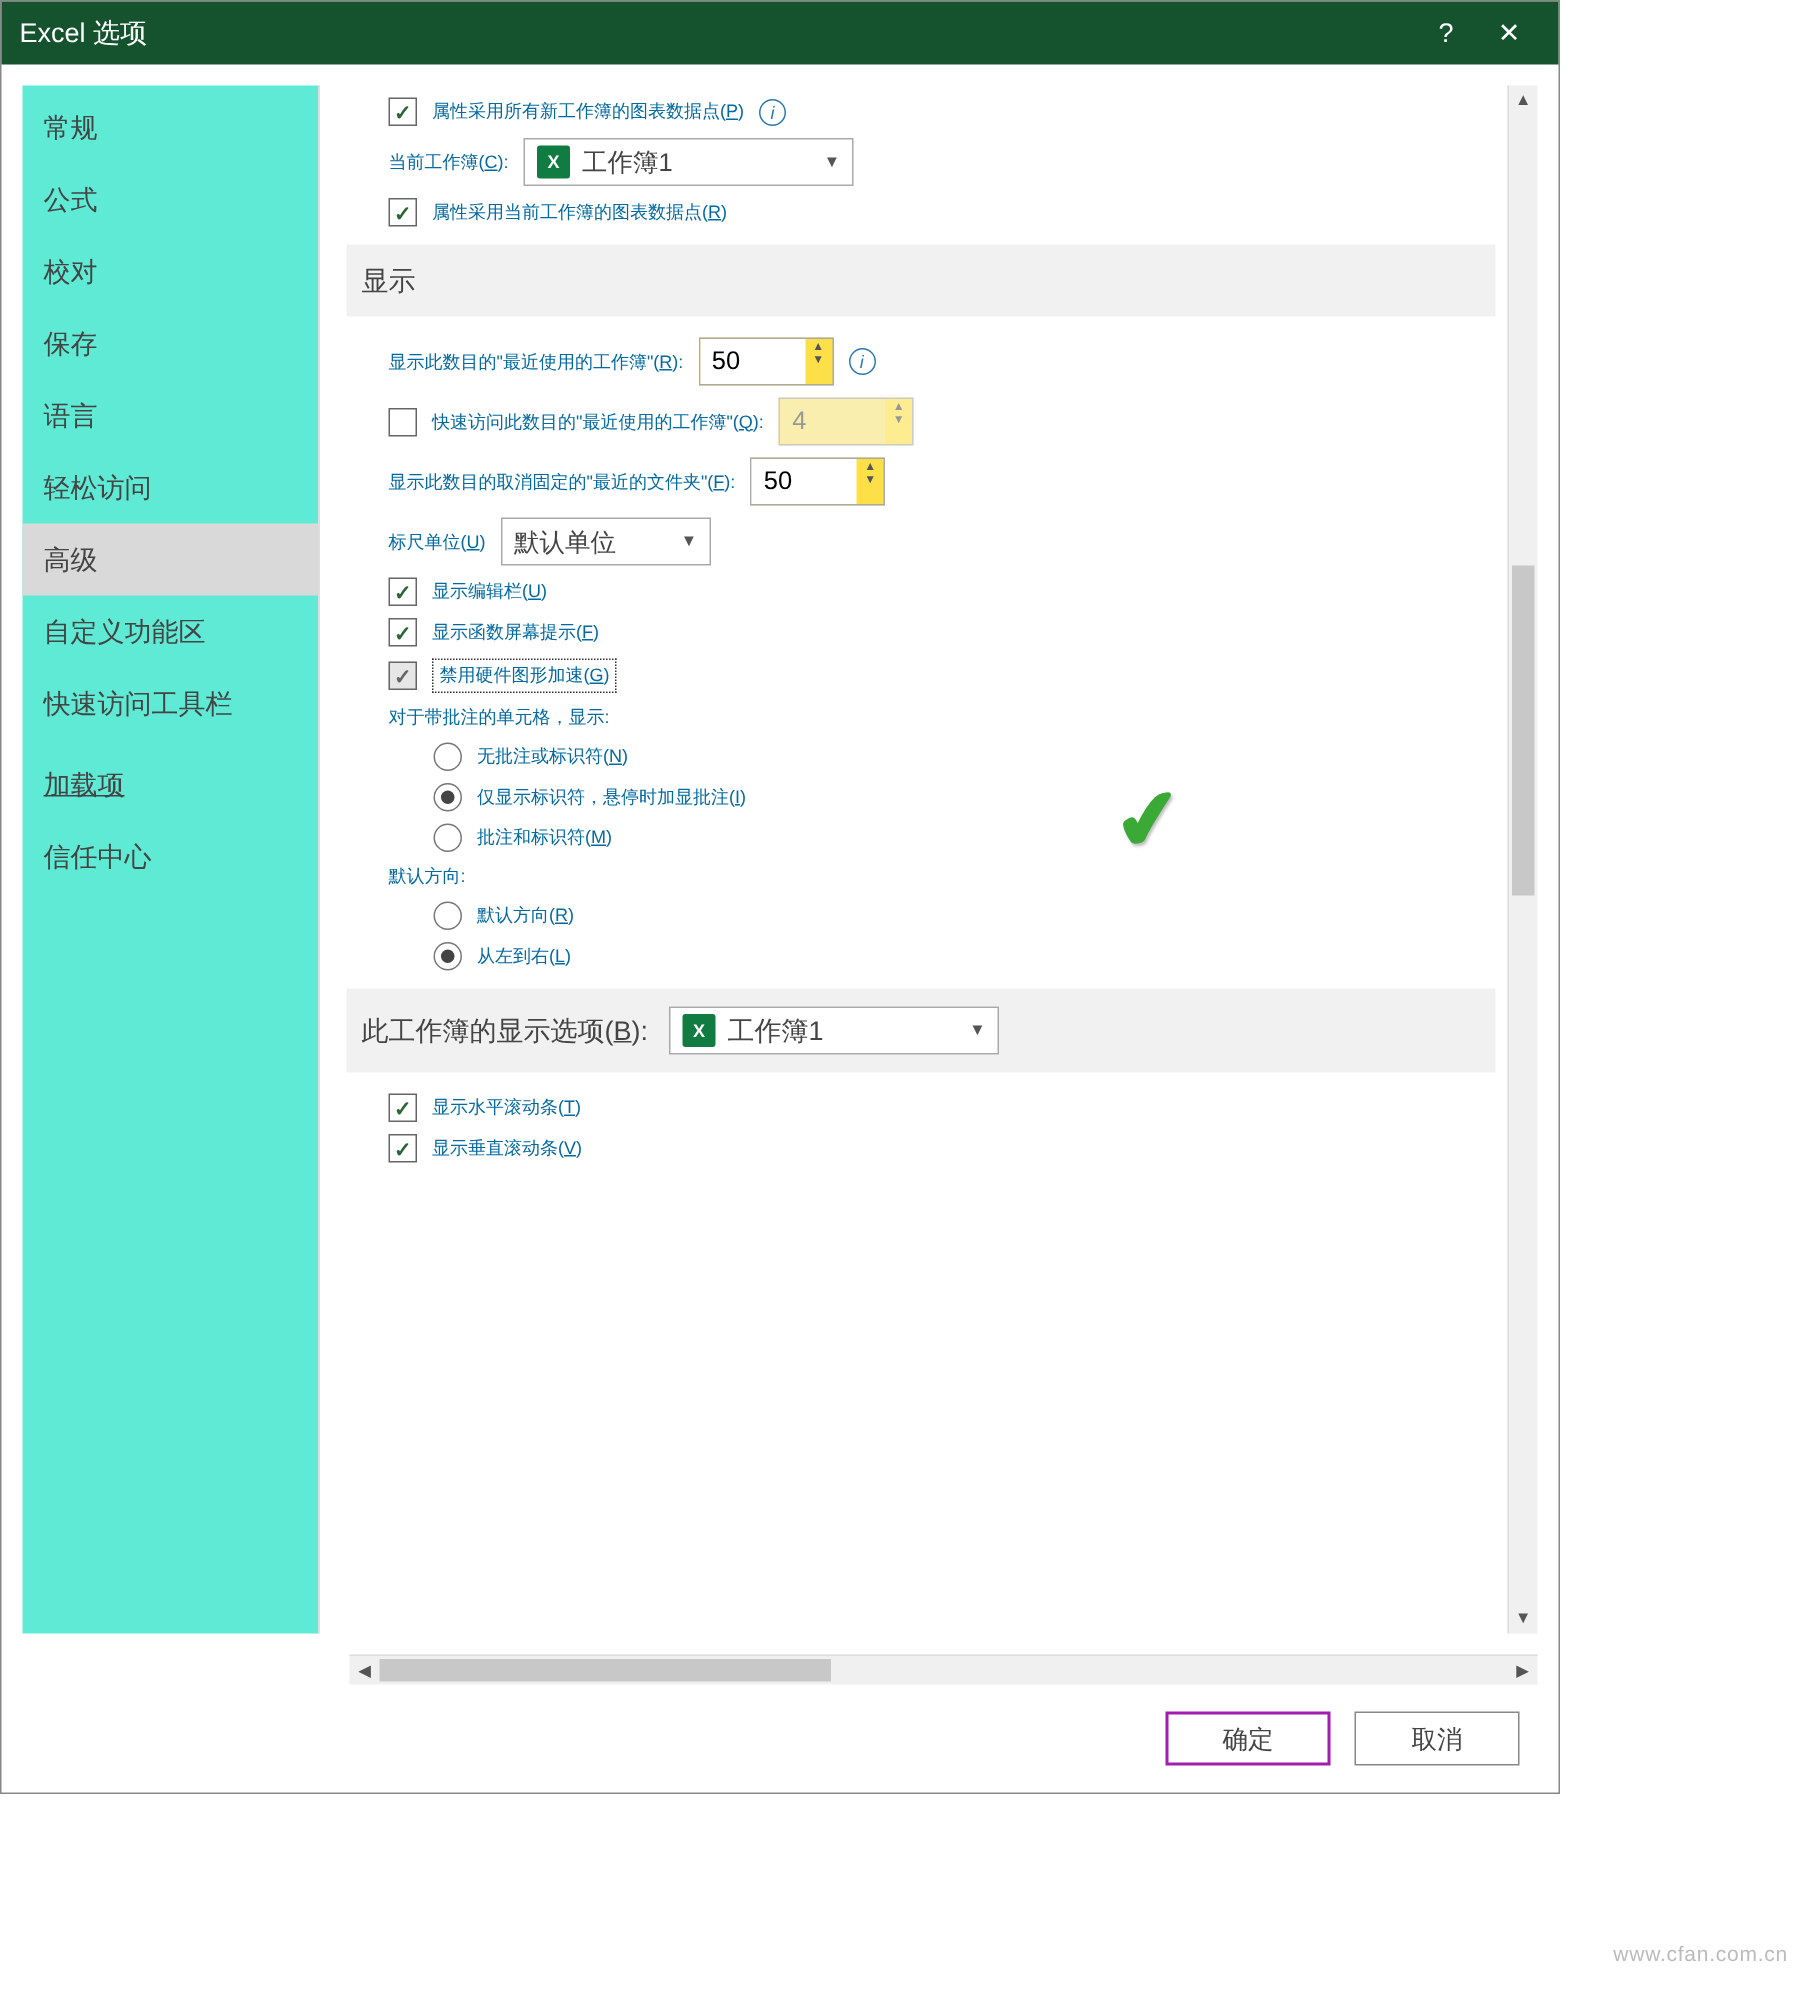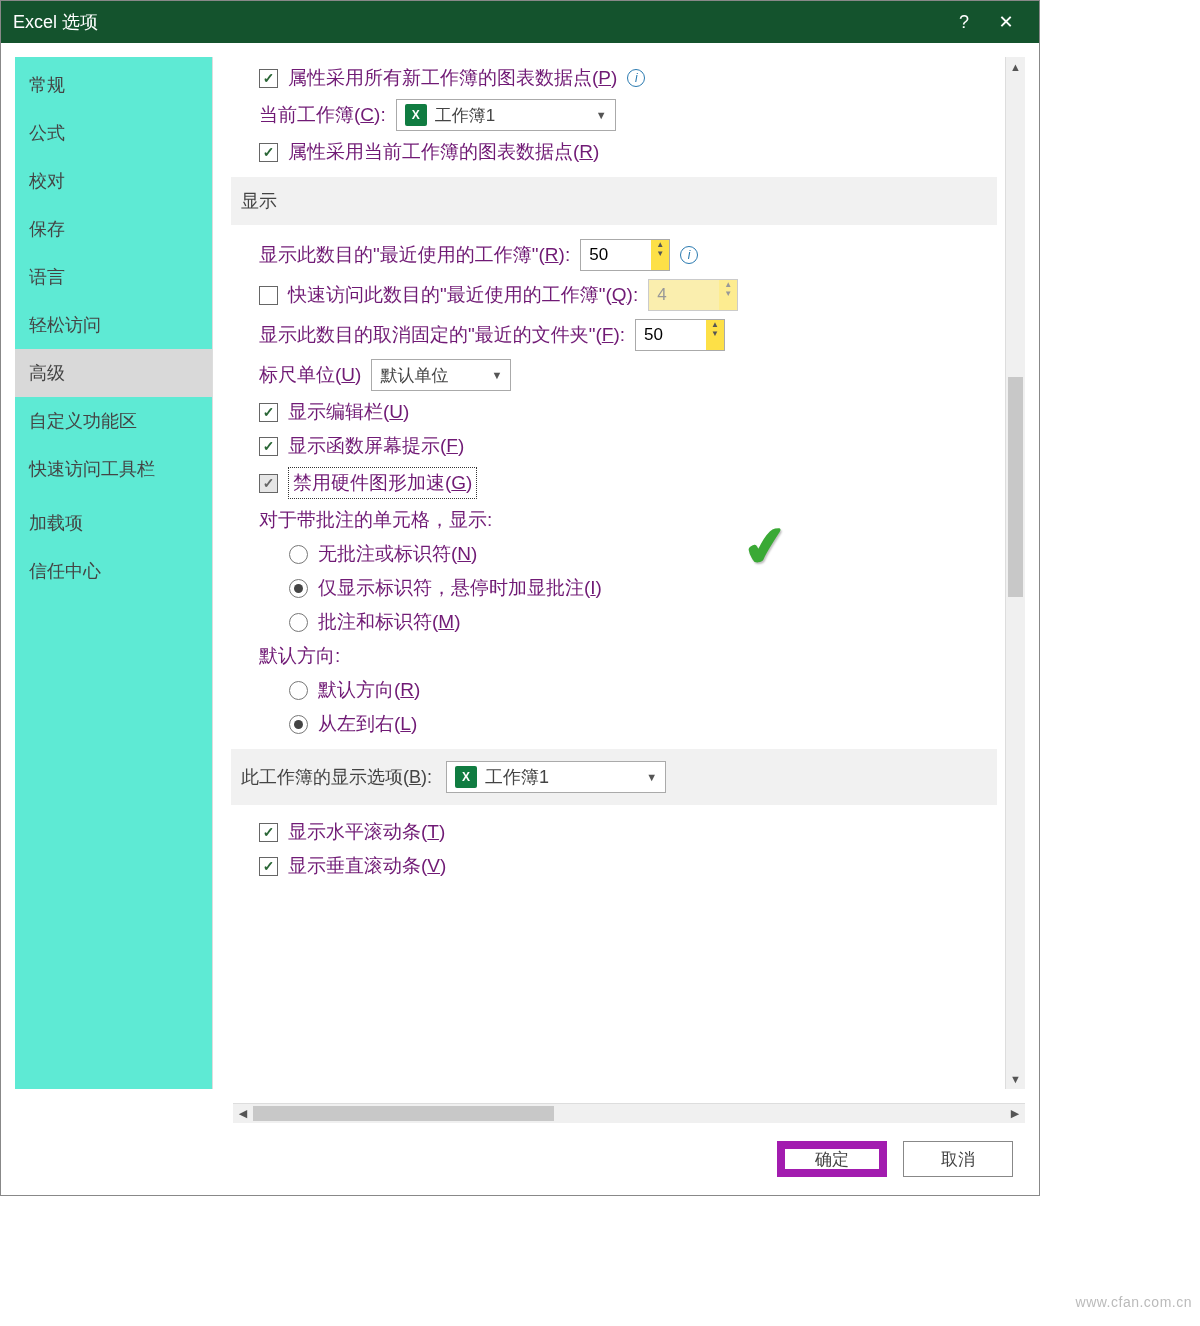--- a/index.html
+++ b/index.html
@@ -44,21 +44,21 @@
   }
   .sidebar-item {
     padding: 12px 14px;
     font-size: 18px;
     color: #444;
     cursor: pointer;
   }
   .sidebar-item.selected {
     background: #d9d9d9;
   }
-  .sidebar-item.pad-top { margin-top: 6px; }
+  .sidebar-item.pad-top { margin-top: 6px; text-decoration: underline; }
   .content-wrap {
     flex: 1;
     position: relative;
     display: flex;
   }
   .content {
     flex: 1;
     overflow: hidden;
     padding: 0 8px 0 18px;
     position: relative;
@@ -119,21 +119,21 @@
   .checkbox.grey { background: #e6e6e6; color:#666; }
   .radio {
     width: 19px; height: 19px;
     border: 1.5px solid #777;
     border-radius: 50%;
     display: inline-flex; align-items:center; justify-content:center;
   }
   .radio.checked::after {
     content: ""; width: 9px; height:9px; background:#444; border-radius:50%;
   }
-  label, .lbl { font-size: 19px; color:#701a75; }
+  label, .lbl { font-size: 12px; color:#0369a1; }
   .underline { text-decoration: underline; }
   .section-header {
     background: #f1f1f1;
     padding: 12px 10px;
     margin: 12px 0 14px 0;
     font-size: 18px;
     color: #444;
     display:flex;
     align-items:center;
     gap: 14px;
@@ -209,21 +209,21 @@
   }
   .btn-std {
     min-width: 110px;
     height: 36px;
     border: 1px solid #888;
     background: #fff;
     font-size: 17px;
     display:inline-flex;align-items:center;justify-content:center;
     cursor:pointer;
   }
-  .btn-primary { border: 8px solid #a21caf; }
+  .btn-primary { border: 2px solid #a21caf; }
   .watermark {
     position: fixed;
     right: 8px; bottom: 16px;
     color: #bbb; font-size: 14px;
     letter-spacing:.5px;
   }
 </style>
 </head>
 <body>
 

